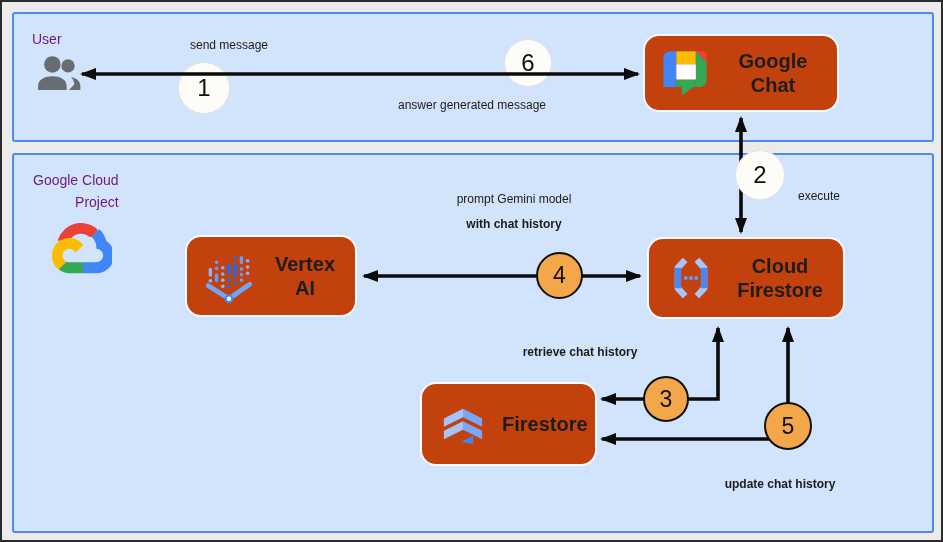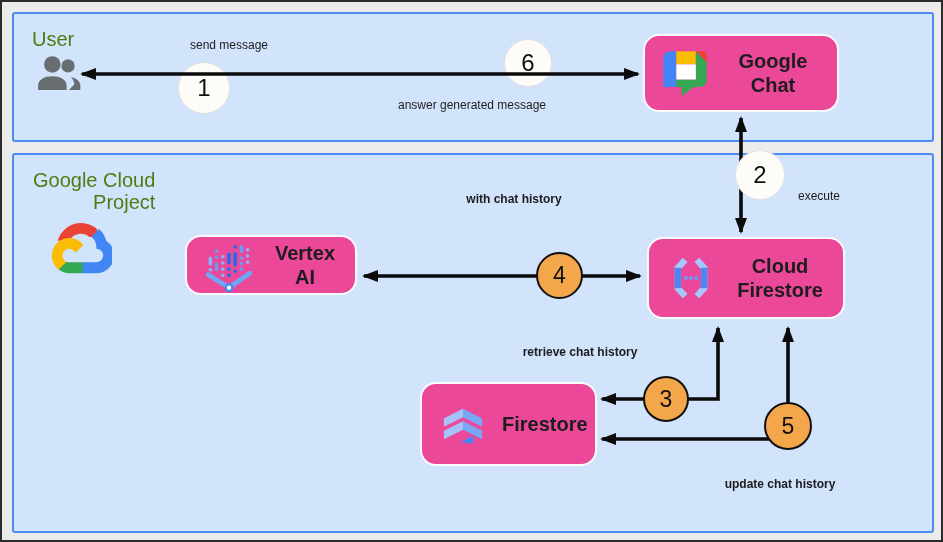--- a/index.html
+++ b/index.html
@@ -1,20 +1,20 @@
 <!DOCTYPE html>
 <html><head>
 <meta charset="utf-8">
 <style>
   html,body{margin:0;padding:0;}
   body{font-family:"Liberation Sans","DejaVu Sans",sans-serif;background:#dadada;}
   #canvas{position:relative;width:943px;height:542px;background:#ebebeb;border:2px solid #2b2b2b;box-sizing:border-box;overflow:hidden;}
   .zone{position:absolute;background:#d2e3fc;border:2px solid #4b8bf4;border-radius:3px;box-sizing:border-box;}
-  .zlabel{position:absolute;font-size:20px;line-height:22px;color:#4d7c0f;font-weight:400;z-index:1;}
-  .node{position:absolute;background:#ec4899;border:2px solid #fbfbfb;border-radius:16px;box-sizing:border-box;
+  .zlabel{position:absolute;font-size:14px;line-height:22px;color:#701a75;font-weight:400;z-index:1;}
+  .node{position:absolute;background:#c2410c;border:2px solid #fbfbfb;border-radius:16px;box-sizing:border-box;
         display:flex;align-items:center;padding:0 14px;gap:12px;z-index:1;}
   .ntitle{flex:1;text-align:center;font-size:20px;line-height:24px;font-weight:700;color:#1d1d1d;}
   .nicon{flex:none;display:flex;align-items:center;justify-content:center;}
   .elabel{position:absolute;font-size:12px;line-height:25px;color:#1c1c1c;font-weight:500;text-align:center;z-index:1;}
   .elabel .bold,.elabel.bold{font-weight:700;}
   .step{position:absolute;border-radius:50%;display:flex;align-items:center;justify-content:center;
         font-size:24px;color:#101010;box-sizing:border-box;}
   .step.white{background:#fdfcf8;border:1px solid #e4e2dd;z-index:1;}
   .step.orange{background:#f4a64a;border:2.5px solid #101010;font-size:23px;z-index:3;}
   .step.over{z-index:3;}
@@ -66,21 +66,21 @@
         <path fill="#ea4335" d="M68 8h14c3.3 0 6 2.7 6 6v14z"></path>
         <path fill="#ffffff" d="M32 32h36v28H32z"></path>
       </svg>
     </span>
     <div class="ntitle">
       <div>Google</div>
       <div>Chat</div>
     </div>
   </div>
 
-  <div class="node" style="left:183px;top:233px;width:172px;height:60px;">
+  <div class="node" style="left:183px;top:233px;width:172px;height:82px;">
     <span class="nicon">
       <svg width="56" height="58" viewBox="0 0 80 84">
         <g fill="#8ab4f8">
           <rect x="10.5" y="30" width="5" height="13" rx="2.5"></rect>
             <circle cx="13" cy="49" r="2.6"></circle>
           <circle cx="31" cy="30" r="2.6"></circle>
             <circle cx="31" cy="39" r="2.6"></circle>
             <circle cx="31" cy="48" r="2.6"></circle>
             <circle cx="31" cy="57" r="2.6"></circle>
           <circle cx="67" cy="20" r="2.6"></circle>
@@ -144,20 +144,21 @@
     </span>
     <div class="ntitle">
       <div>Firestore</div>
     </div>
   </div>
 
   <div class="elabel" style="left:127px;top:31px;width:200px;">send message</div>
   <div class="elabel" style="left:345px;top:91px;width:250px;">answer generated message</div>
   <div class="elabel" style="left:796px;top:162px;width:90px;text-align:left;margin-top:20px;">execute</div>
   <div class="elabel" style="left:392px;top:185px;width:240px;">
+    <div>prompt Gemini model</div>
     <div class="bold">with chat history</div>
   </div>
   <div class="elabel bold" style="left:458px;top:338px;width:240px;">retrieve chat history</div>
   <div class="elabel bold" style="left:658px;top:470px;width:240px;">update chat history</div>
 
   <div class="step white" style="left:176px;top:60px;width:52px;height:52px;">
     <span>1</span>
   </div>
   <div class="step white" style="left:502px;top:37px;width:48px;height:48px;">
     <span>6</span>

